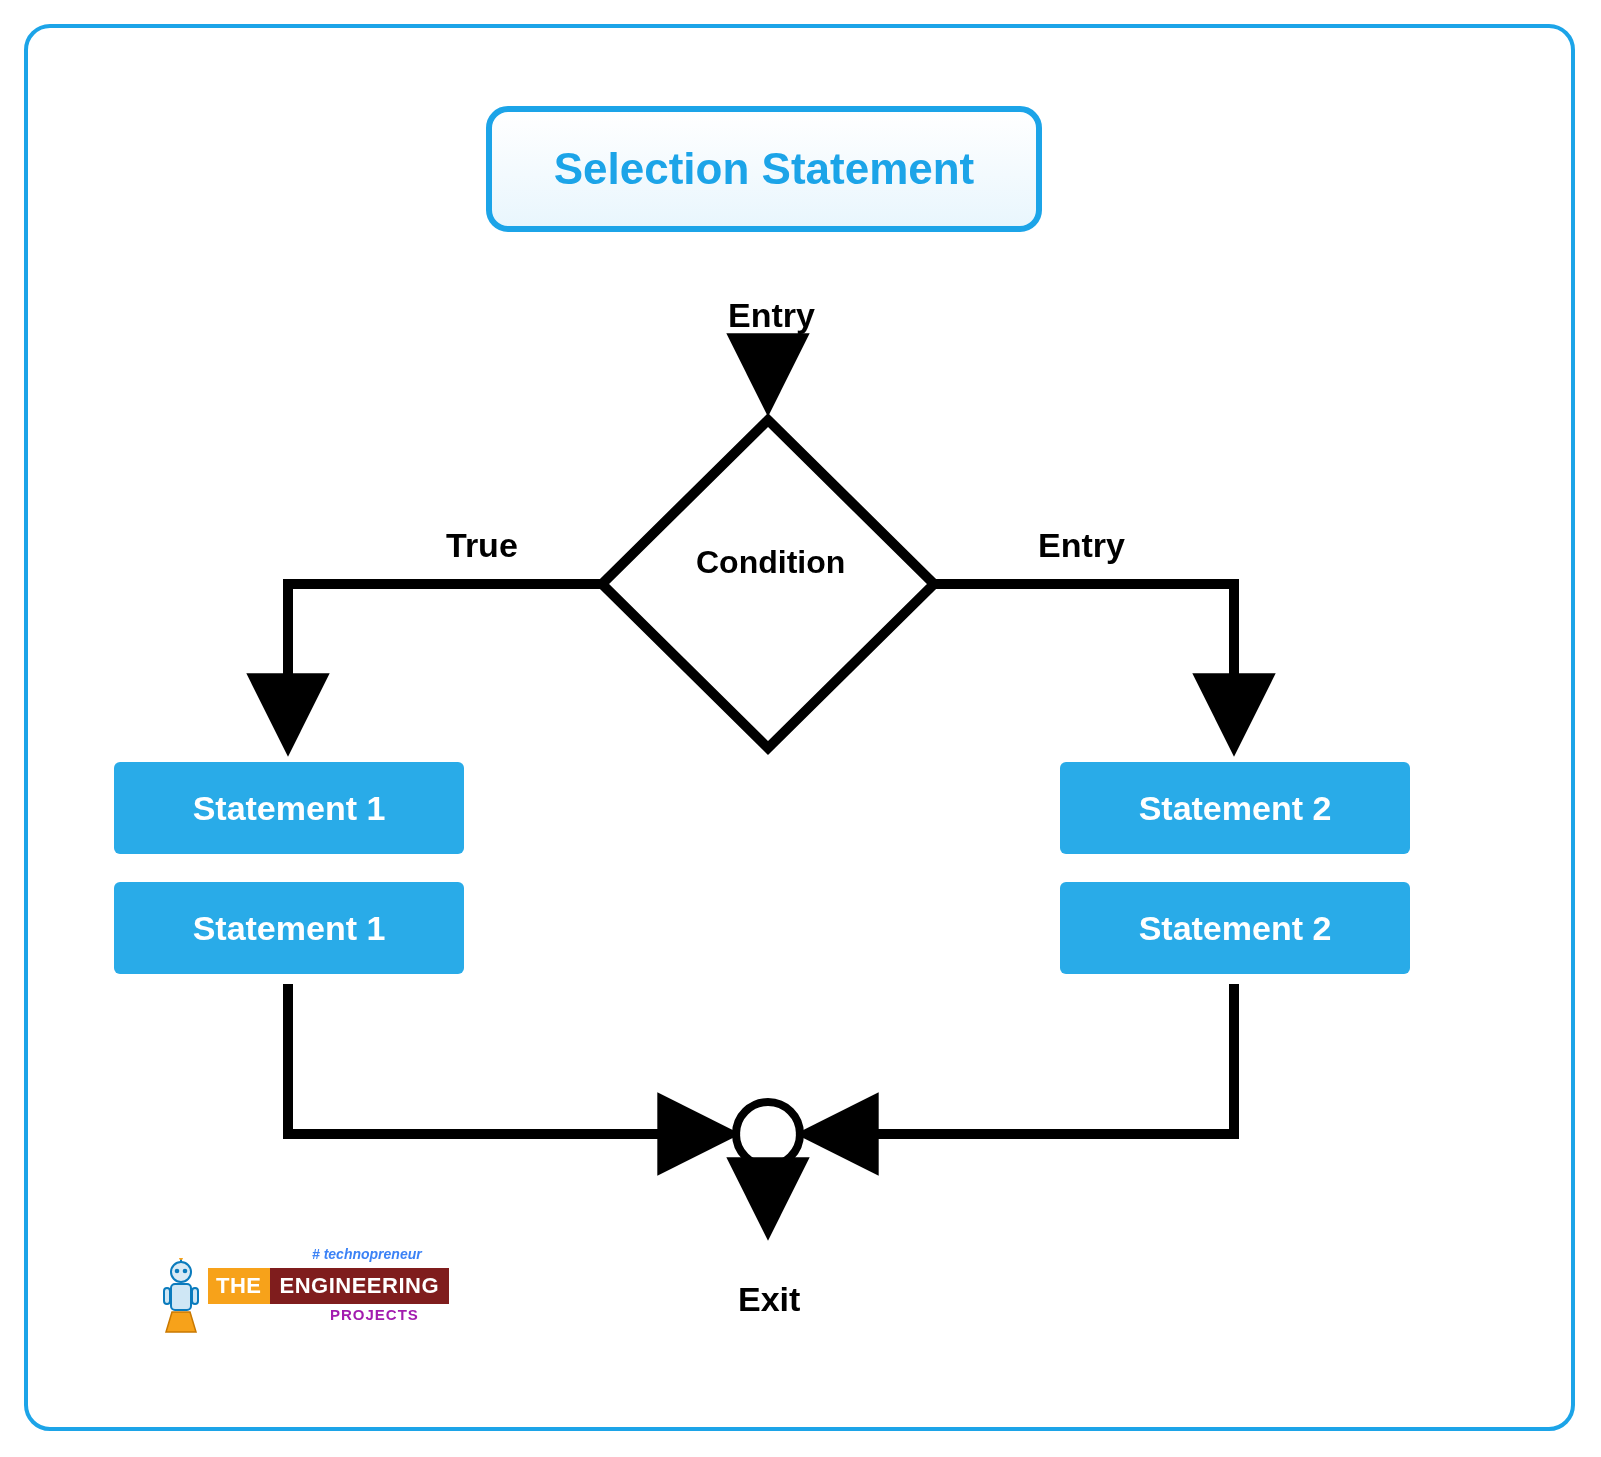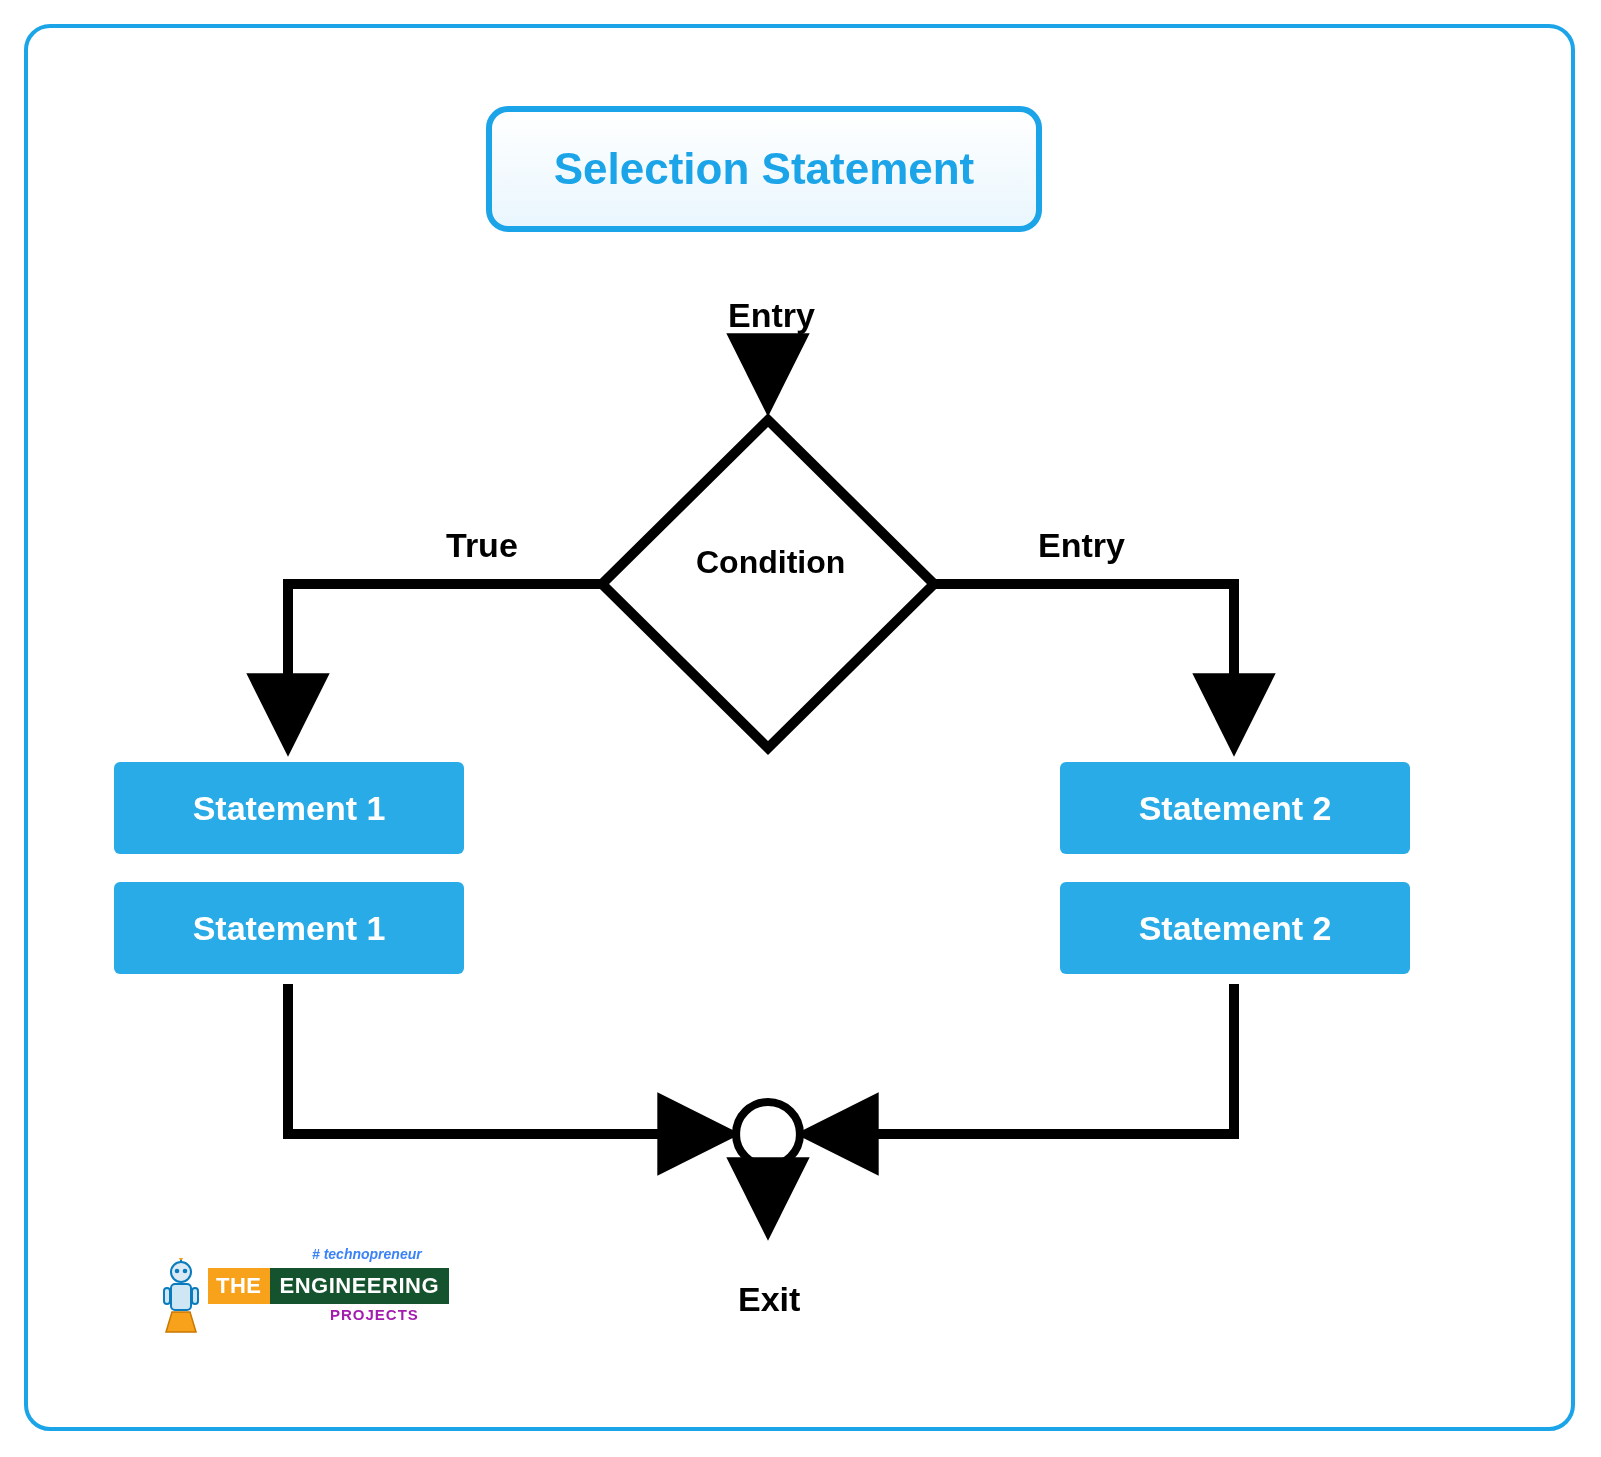--- a/index.html
+++ b/index.html
@@ -94,21 +94,21 @@
     color: #ffffff;
     letter-spacing: 0.5px;
   }
   .logo-the {
     background: #f7a21a;
     padding: 4px 8px;
     display: flex;
     align-items: center;
   }
   .logo-eng {
-    background: #14532d;
+    background: #7f1d1d;
     padding: 12px 10px;
     display: flex;
     align-items: center;
   }
   .logo-proj {
     position: absolute;
     left: 172px;
     top: 60px;
     color: #a21caf;
     font-size: 15px;

